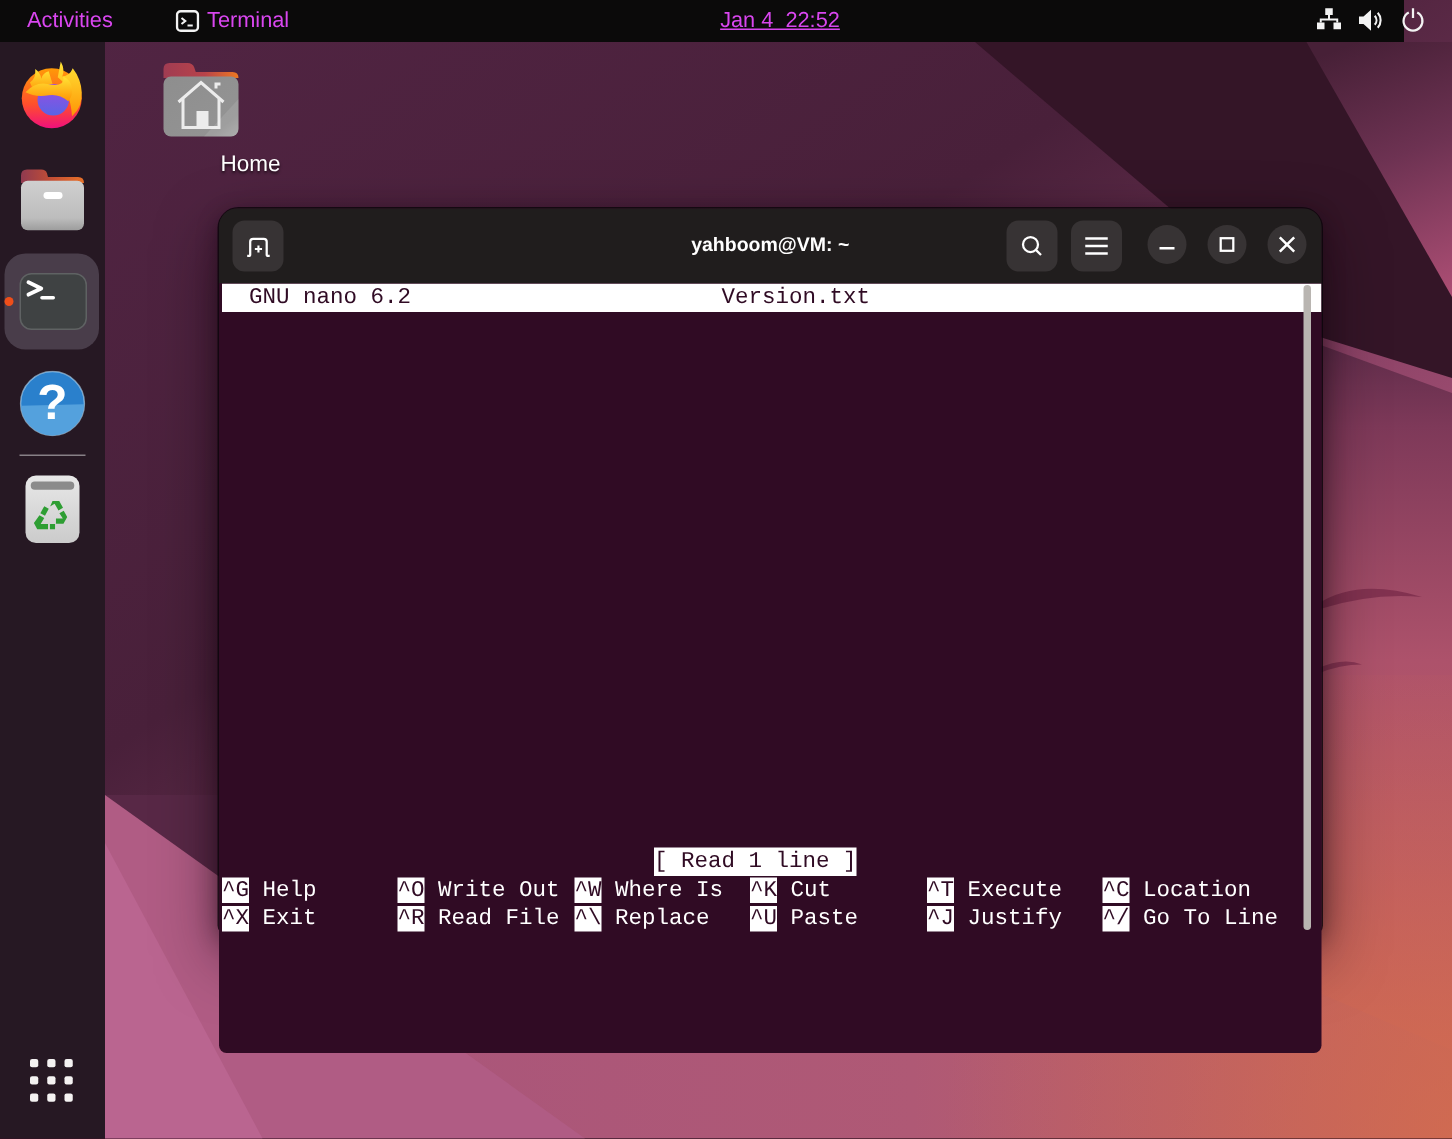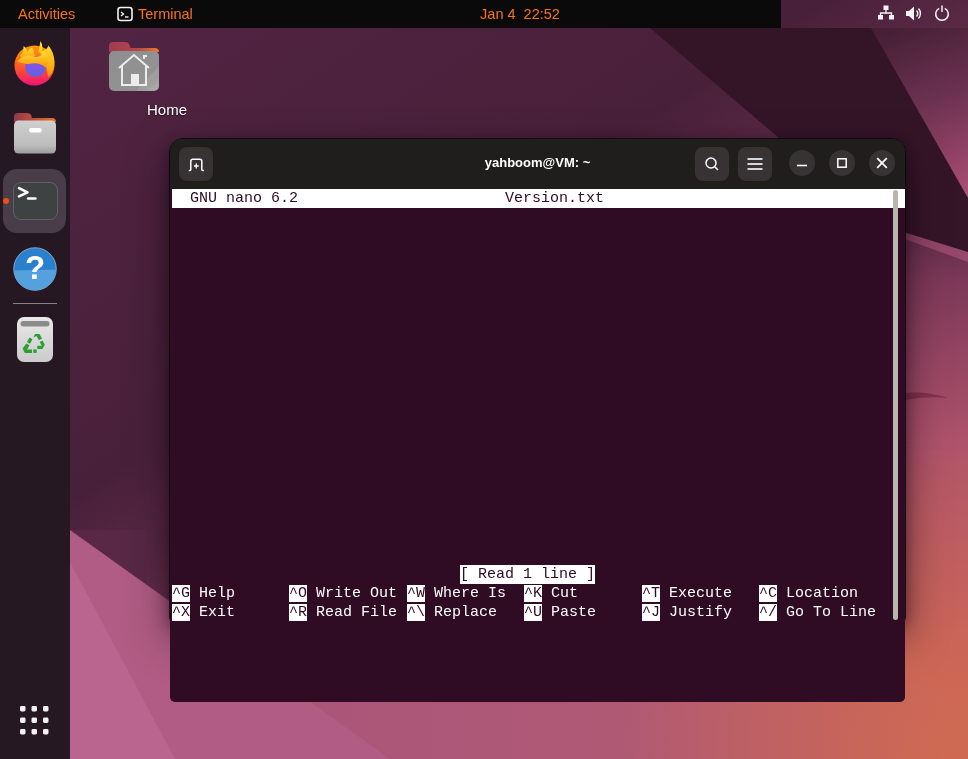--- a/index.html
+++ b/index.html
@@ -1,30 +1,30 @@
 <!DOCTYPE html>
 <html><head>
 <meta charset="utf-8">
 <style>
   html,body{margin:0;padding:0;}
   body{width:968px;height:759px;overflow:hidden;position:relative;
        font-family:"Liberation Sans",sans-serif;background:#000;}
   .abs{position:absolute;}
   
-  #topbar{left:0;top:0;width:781px;height:28px;background:#0b0a0a;z-index:30;color:#f97316;}
+  #topbar{left:0;top:0;width:936px;height:28px;background:#0b0a0a;z-index:30;color:#d946ef;}
   #topbar .txt{font-size:14.5px;line-height:28px;}
   
   #dock{left:0;top:28px;width:70px;height:731px;background:#261823;z-index:20;}
   
   #wall{left:0;top:0;width:968px;height:759px;z-index:0;}
   
   #win{left:146px;top:139px;width:735px;height:483px;z-index:10;
        border-radius:13px 13px 5px 5px;background:#300b24;
        box-shadow:0 16px 40px rgba(20,5,15,.55),0 4px 14px rgba(20,5,15,.45);
-       outline:1px solid rgba(10,5,10,.8);margin-left:24px;}
+       outline:1px solid rgba(10,5,10,.8);}
   #hdr{left:0;top:0;width:735px;height:50px;background:#201d1d;border-radius:12px 12px 0 0;}
   #hdr .title{width:735px;text-align:center;top:16px;font-size:13px;font-weight:bold;color:#fff;}
   .hbtn{background:#373334;border-radius:8px;}
   .cbtn{background:#373334;border-radius:50%;width:26px;height:26px;top:11px;}
   
   #term{left:0;top:50px;width:735px;height:513px;background:#300b24;
         font-family:"Liberation Mono",monospace;font-size:15px;color:#fff;
         border-radius:0 0 5px 5px;overflow:hidden;}
   #term .row{position:absolute;white-space:pre;line-height:19px;height:19px;}
   .rev{background:#fff;color:#300b24;}
@@ -88,21 +88,21 @@
 </svg>
 
 <div id="topbar" class="abs">
   <div class="abs txt" style="left:18px;top:0;">Activities</div>
   <svg class="abs" style="left:117px;top:6px;" width="16" height="16" viewBox="0 0 16 16">
     <rect x="1" y="1.5" width="14" height="13" rx="2.5" fill="none" stroke="#f3f3f3" stroke-width="1.6"></rect>
     <path d="M 4 6 L 6.5 8 L 4 10" fill="none" stroke="#f3f3f3" stroke-width="1.4"></path>
     <line x1="8" y1="11" x2="11.5" y2="11" stroke="#f3f3f3" stroke-width="1.4"></line>
   </svg>
   <div class="abs txt" style="left:138px;top:0;">Terminal</div>
-  <div class="abs txt" style="left:520px;top:0;transform:translateX(-50%);">Jan 4&nbsp; 22:52</div>
+  <div class="abs txt" style="left:520px;top:0;transform:translateX(-50%);text-decoration:underline;">Jan 4&nbsp; 22:52</div>
 
   <svg class="abs" style="left:877px;top:5px;" width="18" height="16" viewBox="0 0 18 16">
     <rect x="6.5" y="0.5" width="5" height="4.5" fill="#f3f3f3"></rect>
     <rect x="1" y="10" width="5" height="4.5" fill="#f3f3f3"></rect>
     <rect x="12" y="10" width="5" height="4.5" fill="#f3f3f3"></rect>
     <path d="M 9 5 V 8 M 3.5 10 V 8 H 14.5 V 10" fill="none" stroke="#f3f3f3" stroke-width="1.3"></path>
   </svg>
 
   <svg class="abs" style="left:905px;top:5px;" width="18" height="17" viewBox="0 0 18 17">
     <polygon points="1,6 4,6 9,1.5 9,15.5 4,11 1,11" fill="#f3f3f3"></polygon>

